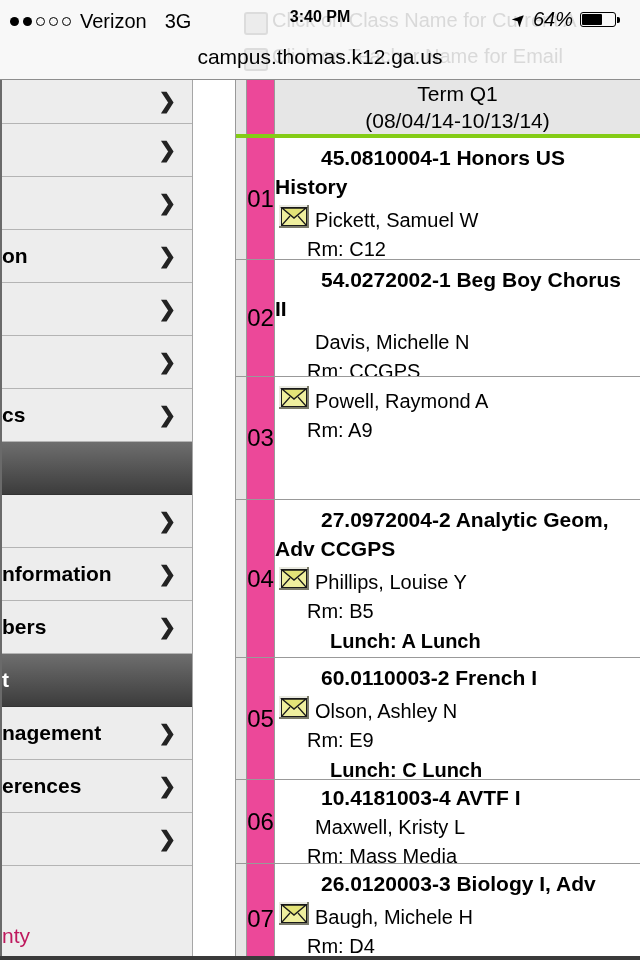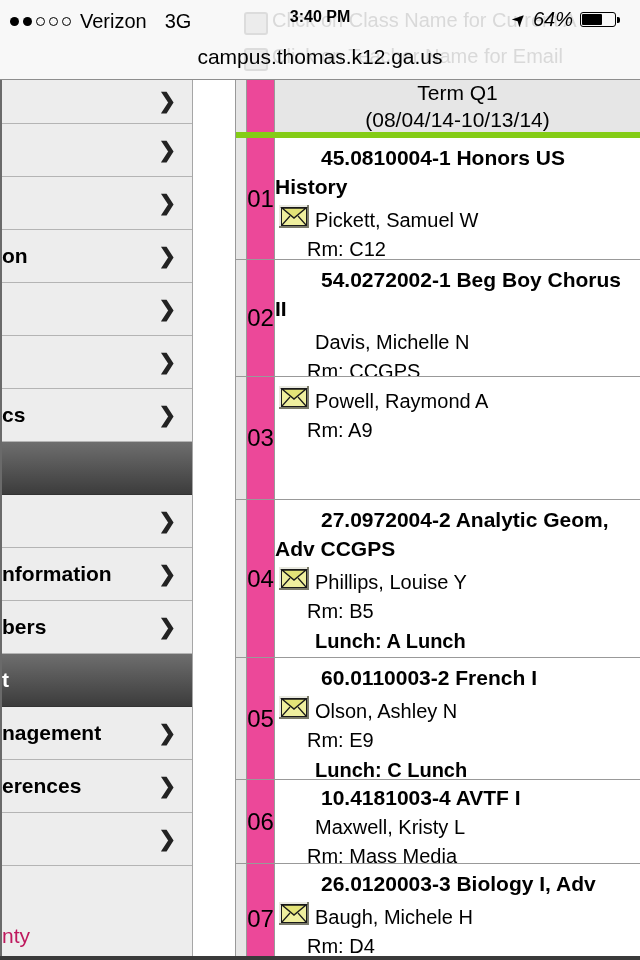--- a/index.html
+++ b/index.html
@@ -47,29 +47,29 @@
   .sb-footer .flink{position:absolute;left:0;top:58px;font-size:21px;color:#be185d;}
 
   
   .table{position:absolute;left:235px;top:79px;width:405px;height:877px;
          border-left:1px solid #999;box-sizing:border-box;}
   .trow{display:flex;border-bottom:1px solid #999;overflow:hidden;box-sizing:border-box;}
   .c-gutter{width:10px;background:#e6e6e6;border-right:1px solid #999;}
   .c-period{width:27px;background:#ec4899;border-right:1px solid #999;display:flex;
             align-items:center;justify-content:center;font-size:24px;}
   .c-course{flex:1;background:#fff;padding-top:5px;overflow:hidden;}
-  .trow.hdr{height:59px;border-bottom:6px solid #84cc16;}
+  .trow.hdr{height:59px;border-bottom:4px solid #84cc16;}
   .trow.hdr .c-course{background:#e6e6e6;display:flex;align-items:center;justify-content:center;
                       text-align:center;font-size:21px;white-space:pre-line;line-height:27px;padding-top:0;}
   .course-title{font-weight:bold;font-size:21px;line-height:29px;white-space:pre-line;
                 text-indent:46px;padding-right:2px;}
   .teacher-line{position:relative;padding-left:40px;font-size:20px;line-height:30px;margin-top:4px;}
   .mail-icon{position:absolute;left:4px;top:0px;width:30px;height:23px;}
   .room-line{padding-left:32px;font-size:20px;line-height:29px;}
-  .lunch-line{padding-left:40px;font-size:20px;line-height:30px;font-weight:bold;}
+  .lunch-line{padding-left:40px;font-size:20px;line-height:30px;font-weight:bold;margin-left:15px;}
 
   .bottom-strip{position:absolute;left:0;bottom:0;width:640px;height:4px;background:#3a3a3a;z-index:6;}
 </style>
 </head>
 <body>
 
 <div id="screen">
 
   <div class="topbars">
     <div class="ghost-icon" style="top:12px"></div>

